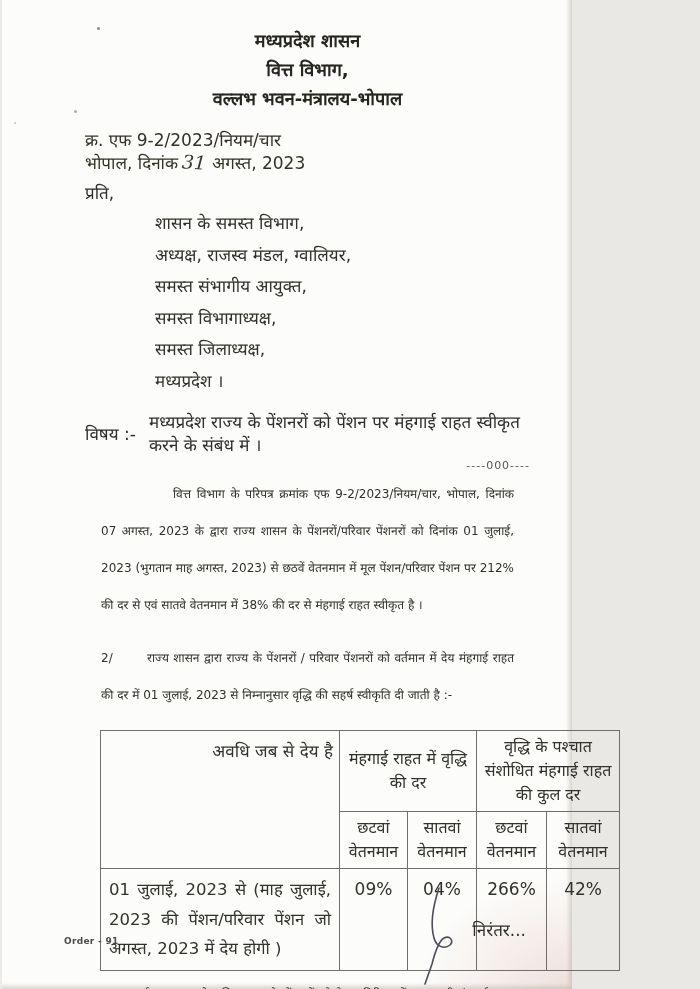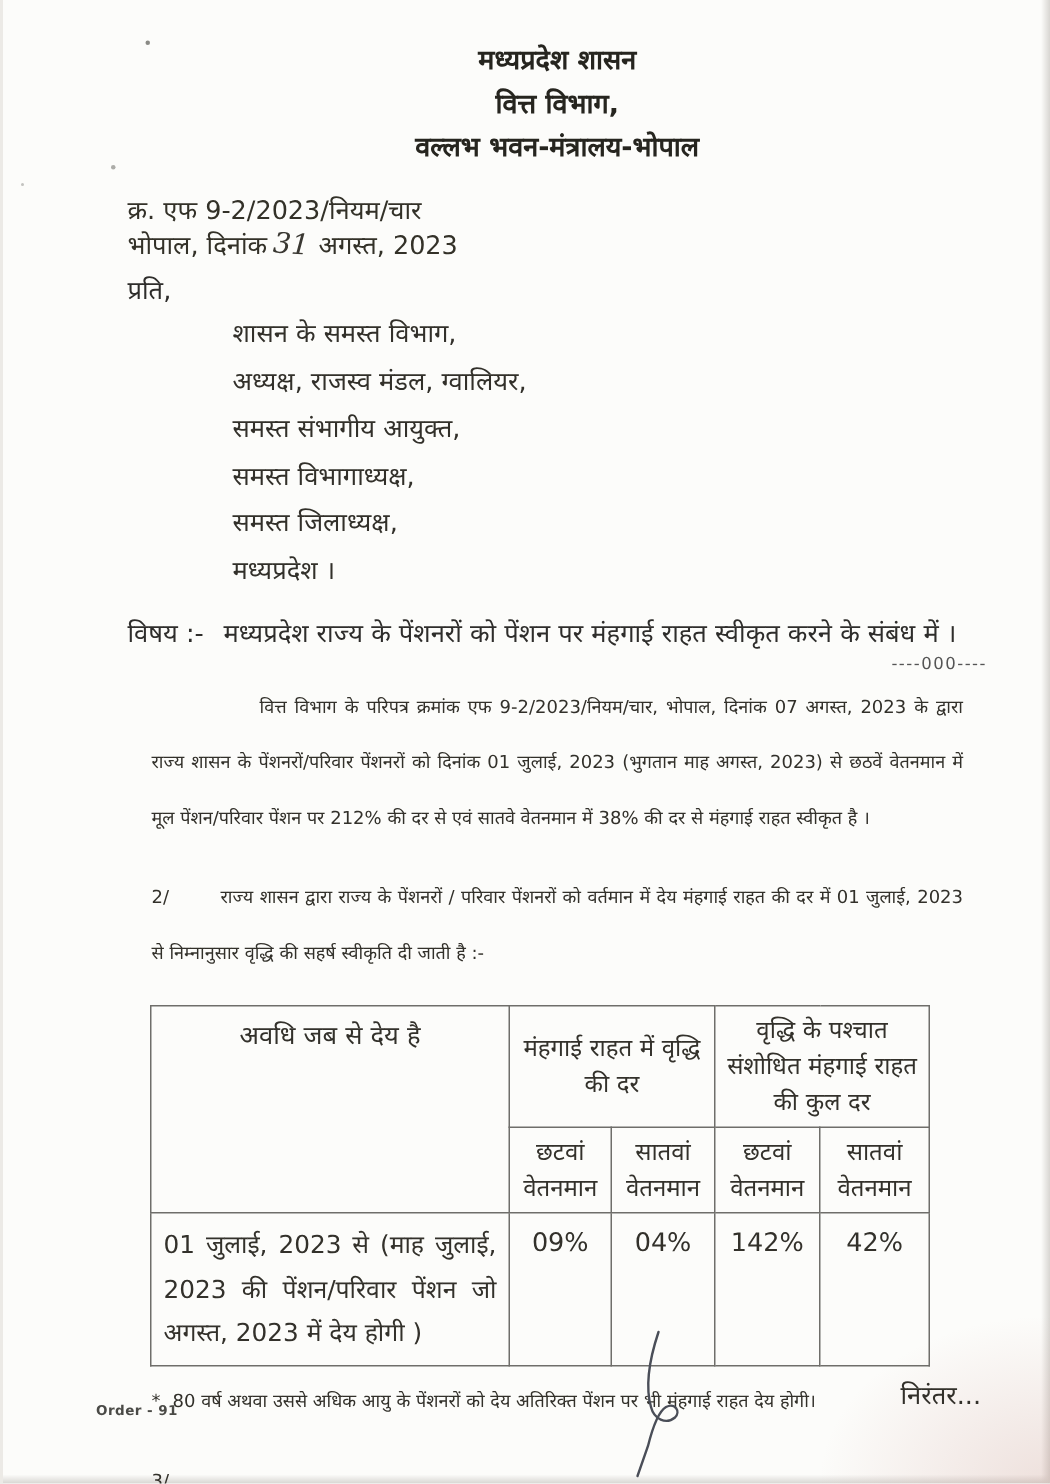--- a/index.html
+++ b/index.html
@@ -2,21 +2,21 @@
 <html><head>
 <meta charset="utf-8">
 <style>
   html,body{margin:0;padding:0;}
   body{
     width:700px;height:989px;overflow:hidden;
     background:#e9e8e5;
     font-family:"DejaVu Sans",sans-serif;
   }
   .page{
-    position:relative;width:700px;height:989px;box-sizing:border-box;
+    position:relative;width:572px;height:989px;box-sizing:border-box;
     background:
       radial-gradient(220px 160px at 100% 100%, rgba(205,160,152,0.30), rgba(205,160,152,0) 70%),
       linear-gradient(to left, #d8d6d2 0px, rgba(216,214,210,0) 6px),
       linear-gradient(to top, #d8d6d2 0px, rgba(216,214,210,0) 6px),
       #fcfcfa;
     color:#2e2d2b;
     padding:26px 42px 0 85px;
     box-shadow:inset 2px 0 0 #eceae6;
   }
   .speck{position:absolute;border-radius:50%;background:#8a8a85;}
@@ -116,35 +116,35 @@
   <table class="dr-table">
     <colgroup>
       <col style="width:239px">
         <col style="width:68px">
         <col style="width:69px">
         <col style="width:70px">
         <col style="width:73px">
     </colgroup>
     <tbody>
       <tr>
-        <td rowspan="2" class="period-head" style="vertical-align:top;padding-top:8px;">अवधि जब से देय है</td>
+        <td rowspan="2" class="period-head" style="vertical-align:top;padding-top:8px;text-align:right;">अवधि जब से देय है</td>
         <td colspan="2">मंहगाई राहत में वृद्धि की दर</td>
         <td colspan="2">वृद्धि के पश्चात संशोधित मंहगाई राहत की कुल दर</td>
       </tr>
       <tr>
         <td>छटवां वेतनमान</td>
         <td>सातवां वेतनमान</td>
         <td>छटवां वेतनमान</td>
         <td>सातवां वेतनमान</td>
       </tr>
       <tr>
         <td class="period-cell">01 जुलाई, 2023 से (माह जुलाई, 2023 की पेंशन/परिवार पेंशन जो अगस्त, 2023 में देय होगी )</td>
         <td class="val-cell">09%</td>
         <td class="val-cell">04%</td>
-        <td class="val-cell">142%</td>
+        <td class="val-cell">266%</td>
         <td class="val-cell">42%</td>
       </tr>
     </tbody>
   </table>
 
   <p class="body-para footnote"><span class="star-marker">*</span><span>80 वर्ष अथवा उससे अधिक आयु के पेंशनरों को देय अतिरिक्त पेंशन पर भी मंहगाई राहत देय होगी।</span></p>
 
   <p class="body-para p3"><span class="num-marker">3/</span></p>
 
   <div class="order-ref">Order - 91</div>

